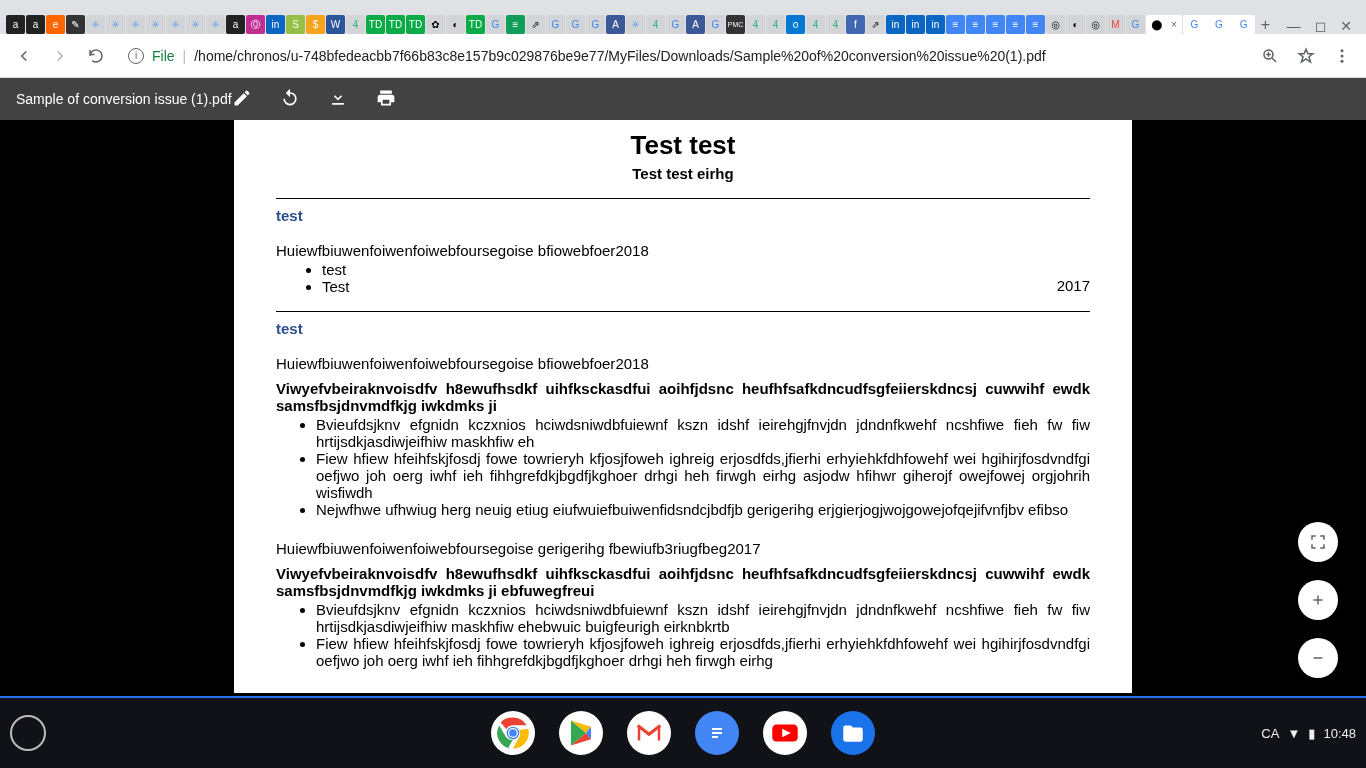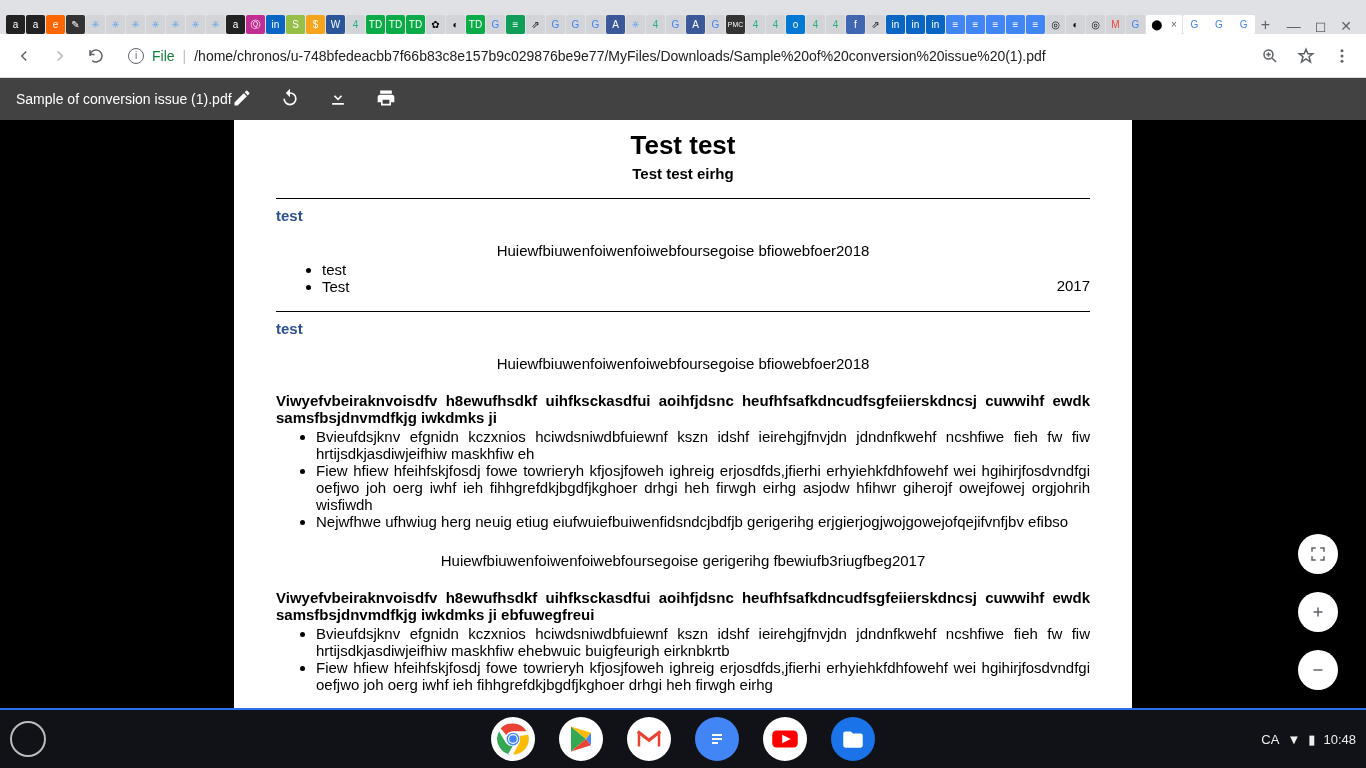--- a/index.html
+++ b/index.html
@@ -32,34 +32,34 @@
 
 
 .viewer { flex: 1; background: #000000; position: relative; overflow: hidden; }
 .page-wrap { position: absolute; left: 50%; top: 0; transform: translateX(-50%); }
 .page { width: 898px; background: #fff; box-shadow: 0 2px 8px rgba(0,0,0,0.4); padding: 6px 42px 24px 42px; font-family: "Arial", sans-serif; color: #000; }
 .page h1 { text-align: center; font-size: 26px; font-weight: bold; margin-top: 4px; }
 .page h2 { text-align: center; font-size: 15px; font-weight: bold; margin-top: 4px; }
 .page hr { border: none; border-top: 1.3px solid #000; margin: 16px 0 8px 0; }
 .sec-head { color: #2b4f90; font-weight: bold; font-size: 15px; margin: 4px 0 18px 0; }
 .entry { position: relative; }
-.entry .row { display: flex; justify-content: center; font-size: 15px; }
+.entry .row { display: flex; justify-content: flex-start; font-size: 15px; }
 .entry .row .yr { font-weight: normal; }
 .entry ul { list-style: disc; margin: 2px 0 0 40px; font-size: 15px; }
 .entry ul.sub { margin-left: 46px; }
-.bold-desc { font-weight: bold; font-size: 15px; text-align: justify; margin-top: 20px; }
+.bold-desc { font-weight: bold; font-size: 15px; text-align: justify; margin-top: 8px; }
 .just { text-align: justify; }
 
 
 .zoomctl { position: absolute; right: 28px; bottom: 18px; display: flex; flex-direction: column; gap: 18px; }
 .zoomctl .btn { width: 40px; height: 40px; border-radius: 50%; background: #fff; box-shadow: 0 2px 6px rgba(0,0,0,0.35); display: flex; align-items: center; justify-content: center; cursor: pointer; color: #5f6368; }
 .zoomctl .btn svg { width: 18px; height: 18px; }
 
 
-.shelf { height: 60px; background: #101217; display: flex; align-items: center; padding: 0 10px; position: relative; border-top: 2px solid #2a71f0; }
+.shelf { height: 72px; background: #101217; display: flex; align-items: center; padding: 0 10px; position: relative; border-top: 2px solid #2a71f0; }
 .shelf .left { width: 36px; height: 36px; border-radius: 50%; border: 2px solid #bbb; cursor: pointer; }
 .shelf .center { position: absolute; left: 50%; transform: translateX(-50%); display: flex; gap: 24px; align-items: center; }
 .shelf .center .app { width: 44px; height: 44px; border-radius: 50%; display: flex; align-items: center; justify-content: center; cursor: pointer; background: #fff; }
 .shelf .right { margin-left: auto; display: flex; align-items: center; gap: 8px; color: #eee; font-size: 13px; }
 </style>
 </head>
 <body>
 
 <div class="browser-top">
   <div class="tab-strip">

